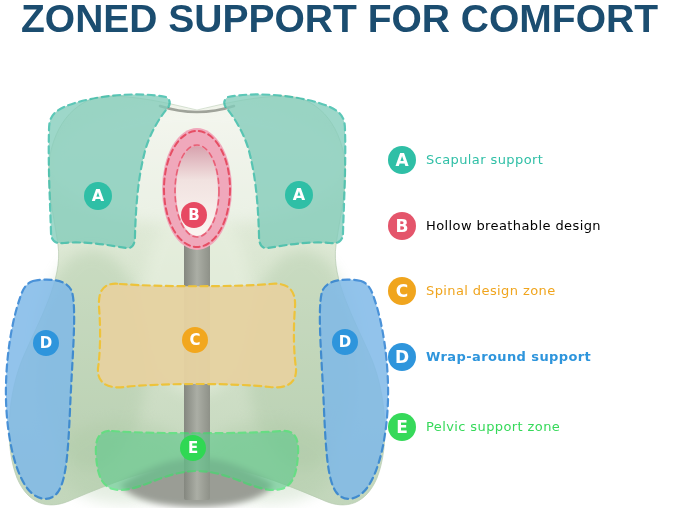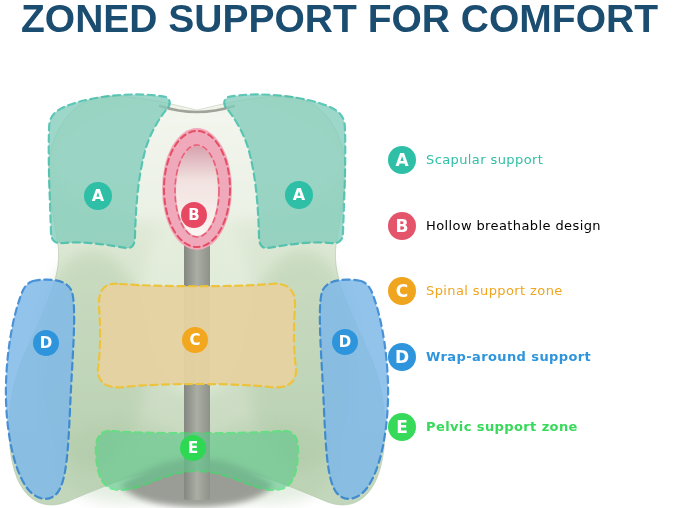--- a/index.html
+++ b/index.html
@@ -143,25 +143,25 @@
     <div class="lrow" style="top:146px;">
       <span class="lbadge" style="background: rgb(47, 191, 166);">A</span>
       <span class="llabel" style="color: rgb(47, 191, 166);">Scapular support</span>
     </div>
     <div class="lrow" style="top:212px;">
       <span class="lbadge" style="background: rgb(228, 85, 107);">B</span>
       <span class="llabel" style="color: #000000;">Hollow breathable design</span>
     </div>
     <div class="lrow" style="top:277px;">
       <span class="lbadge" style="background: rgb(240, 165, 30);">C</span>
-      <span class="llabel" style="color: rgb(240, 165, 30);">Spinal support zone</span>
+      <span class="llabel" style="color: rgb(240, 165, 30);">Spinal design zone</span>
     </div>
     <div class="lrow" style="top:343px;">
       <span class="lbadge" style="background: rgb(46, 149, 220);">D</span>
       <span class="llabel" style="color: rgb(46, 149, 220); font-weight: bold;">Wrap-around support</span>
     </div>
     <div class="lrow" style="top:413px;">
       <span class="lbadge" style="background: rgb(54, 217, 90);">E</span>
-      <span class="llabel" style="color: rgb(54, 217, 90); font-weight: bold;">Pelvic support zone</span>
+      <span class="llabel" style="color: rgb(54, 217, 90);">Pelvic support zone</span>
     </div>
   </div>
 
 </div>
 
 </body></html>

